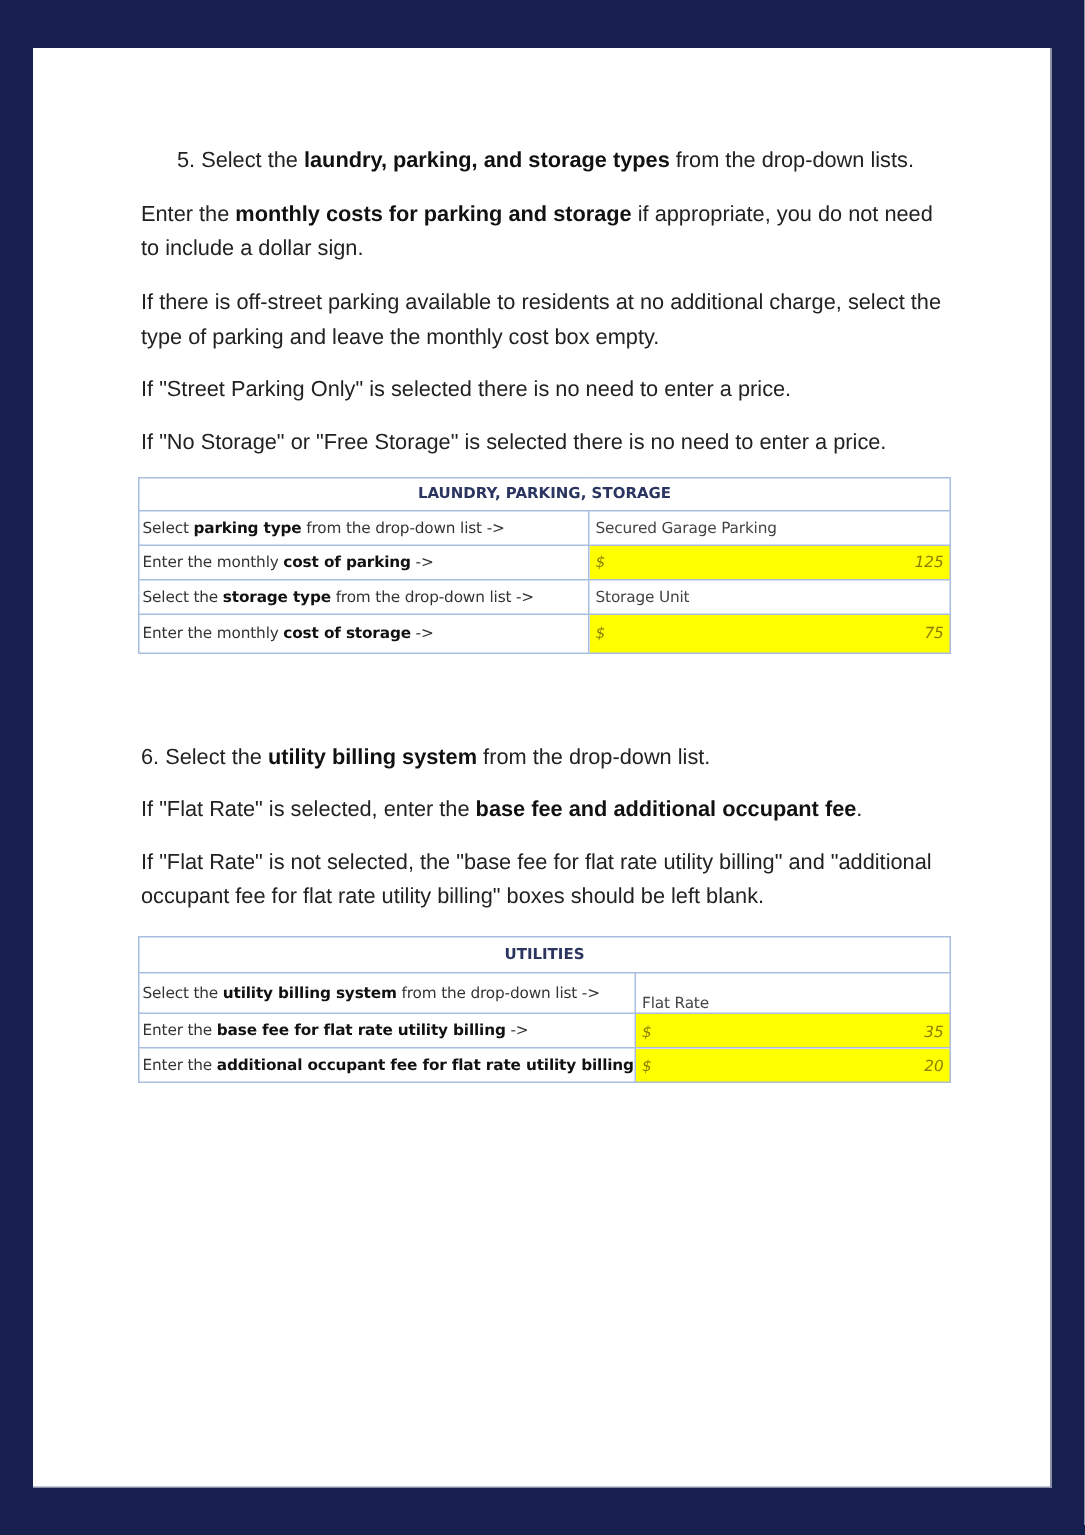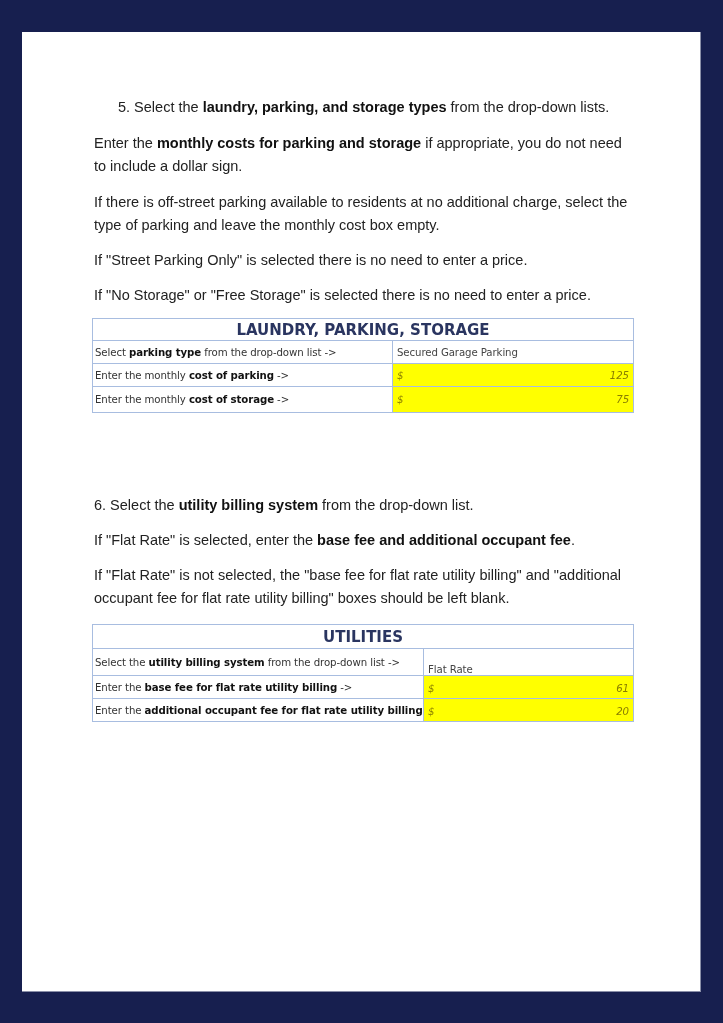--- a/index.html
+++ b/index.html
@@ -44,21 +44,21 @@
     white-space: nowrap;
     overflow: hidden;
     vertical-align: middle;
     letter-spacing: -0.1px;
   }
   table.grid td b { color: #111; font-weight: bold; }
   table.grid td.hdr {
     text-align: center;
     font-weight: bold;
     color: #2a3560;
-    font-size: 15px;
+    font-size: 10px;
     letter-spacing: 0;
   }
   table.grid td.val { padding-left: 4px; color: #444; }
   table.grid td.money {
     background: #ffff00;
     color: #8a7f00;
     font-style: italic;
     padding: 0 4px;
   }
   .money .cur { float: left; }
@@ -108,20 +108,24 @@
     <td><span>Select </span><b>parking type</b><span> from the drop-down list -&gt;</span></td>
     <td class="val">Secured Garage Parking</td>
   </tr>
   <tr class="r">
     <td><span>Enter the monthly </span><b>cost of parking</b><span> -&gt;</span></td>
     <td class="money">
           <span class="cur">$</span>
           <span class="amt">125</span>
         </td>
   </tr>
+  <tr class="r">
+    <td><span>Select the </span><b>storage type</b><span> from the drop-down list -&gt;</span></td>
+    <td class="val">Storage Unit</td>
+  </tr>
   <tr class="r last">
     <td><span>Enter the monthly </span><b>cost of storage</b><span> -&gt;</span></td>
     <td class="money">
           <span class="cur">$</span>
           <span class="amt">75</span>
         </td>
   </tr>
 </tbody>
   </table>
 
@@ -141,21 +145,21 @@
     <td class="hdr" colspan="2">UTILITIES</td>
   </tr>
   <tr class="r first">
     <td><span>Select the </span><b>utility billing system</b><span> from the drop-down list -&gt;</span></td>
     <td class="val">Flat Rate</td>
   </tr>
   <tr class="r">
     <td><span>Enter the </span><b>base fee for flat rate utility billing</b><span> -&gt;</span></td>
     <td class="money">
           <span class="cur">$</span>
-          <span class="amt">61</span>
+          <span class="amt">35</span>
         </td>
   </tr>
   <tr class="r">
     <td><span>Enter the </span><b>additional occupant fee for flat rate utility billing</b><span> -&gt;</span></td>
     <td class="money">
           <span class="cur">$</span>
           <span class="amt">20</span>
         </td>
   </tr>
 </tbody>

